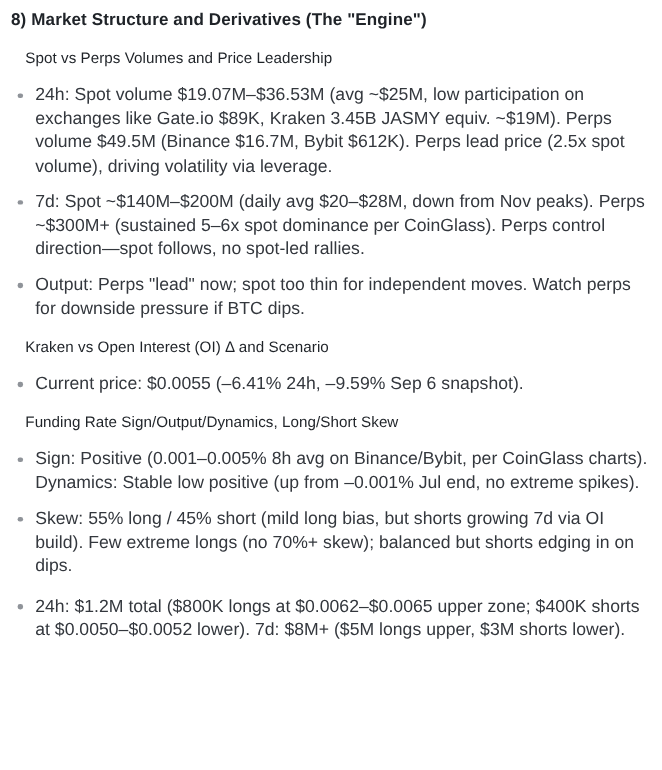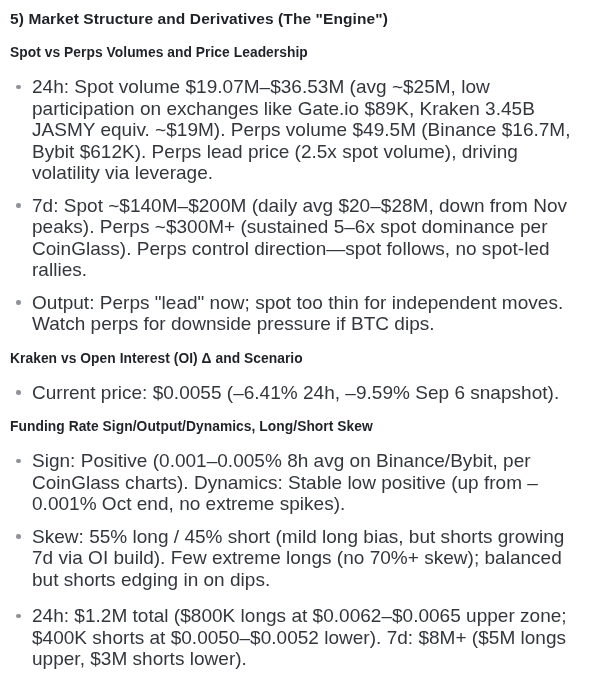--- a/index.html
+++ b/index.html
@@ -23,34 +23,34 @@
   .page-title {
     font-size: 15.5px;
     font-weight: 700;
     color: #1f2328;
     margin: 0 0 15px 0;
     letter-spacing: 0.1px;
     line-height: 20px;
   }
   .sec-heading {
     font-size: 13.8px;
-    font-weight: 700;
+    font-weight: 400;
     color: #1f2328;
-    margin: 15px 0 14px 0;
+    margin: 15px 0 14px 13px;
     line-height: 18px;
     letter-spacing: 0.05px;
   }
   ul.bullet-list {
     list-style: none;
     margin: 14px 0 15px 0;
     padding: 0 0 0 22px;
   }
   ul.bullet-list li {
     position: relative;
-    font-size: 19px;
+    font-size: 16px;
     line-height: 21.5px;
     margin: 0 0 11px 0;
     color: #33373d;
     letter-spacing: 0.02px;
   }
   ul.bullet-list li:last-child {
     margin-bottom: 0;
   }
   ul.bullet-list li::before {
     content: "";
@@ -60,34 +60,34 @@
     width: 4.5px;
     height: 4.5px;
     border-radius: 50%;
     background: #8f9399;
   }
 </style>
 </head>
 <body>
 
 <div class="doc">
-  <h1 class="page-title">5) Market Structure and Derivatives (The "Engine")</h1>
+  <h1 class="page-title">8) Market Structure and Derivatives (The "Engine")</h1>
   <div id="sections">
       <h2 class="sec-heading">Spot vs Perps Volumes and Price Leadership</h2>
       <ul class="bullet-list">
         <li>24h: Spot volume $19.07M–$36.53M (avg ~$25M, low participation on exchanges like Gate.io $89K, Kraken 3.45B JASMY equiv. ~$19M). Perps volume $49.5M (Binance $16.7M, Bybit $612K). Perps lead price (2.5x spot volume), driving volatility via leverage.</li>
         <li>7d: Spot ~$140M–$200M (daily avg $20–$28M, down from Nov peaks). Perps ~$300M+ (sustained 5–6x spot dominance per CoinGlass). Perps control direction—spot follows, no spot-led rallies.</li>
         <li>Output: Perps "lead" now; spot too thin for independent moves. Watch perps for downside pressure if BTC dips.</li>
       </ul>
       <h2 class="sec-heading">Kraken vs Open Interest (OI) Δ and Scenario</h2>
       <ul class="bullet-list">
         <li>Current price: $0.0055 (–6.41% 24h, –9.59% Sep 6 snapshot).</li>
       </ul>
       <h2 class="sec-heading">Funding Rate Sign/Output/Dynamics, Long/Short Skew</h2>
       <ul class="bullet-list">
-        <li>Sign: Positive (0.001–0.005% 8h avg on Binance/Bybit, per CoinGlass charts). Dynamics: Stable low positive (up from –0.001% Oct end, no extreme spikes).</li>
+        <li>Sign: Positive (0.001–0.005% 8h avg on Binance/Bybit, per CoinGlass charts). Dynamics: Stable low positive (up from –0.001% Jul end, no extreme spikes).</li>
         <li>Skew: 55% long / 45% short (mild long bias, but shorts growing 7d via OI build). Few extreme longs (no 70%+ skew); balanced but shorts edging in on dips.</li>
       </ul>
       <ul class="bullet-list">
         <li>24h: $1.2M total ($800K longs at $0.0062–$0.0065 upper zone; $400K shorts at $0.0050–$0.0052 lower). 7d: $8M+ ($5M longs upper, $3M shorts lower).</li>
       </ul>
     </div>
 </div>
 
 </body></html>

